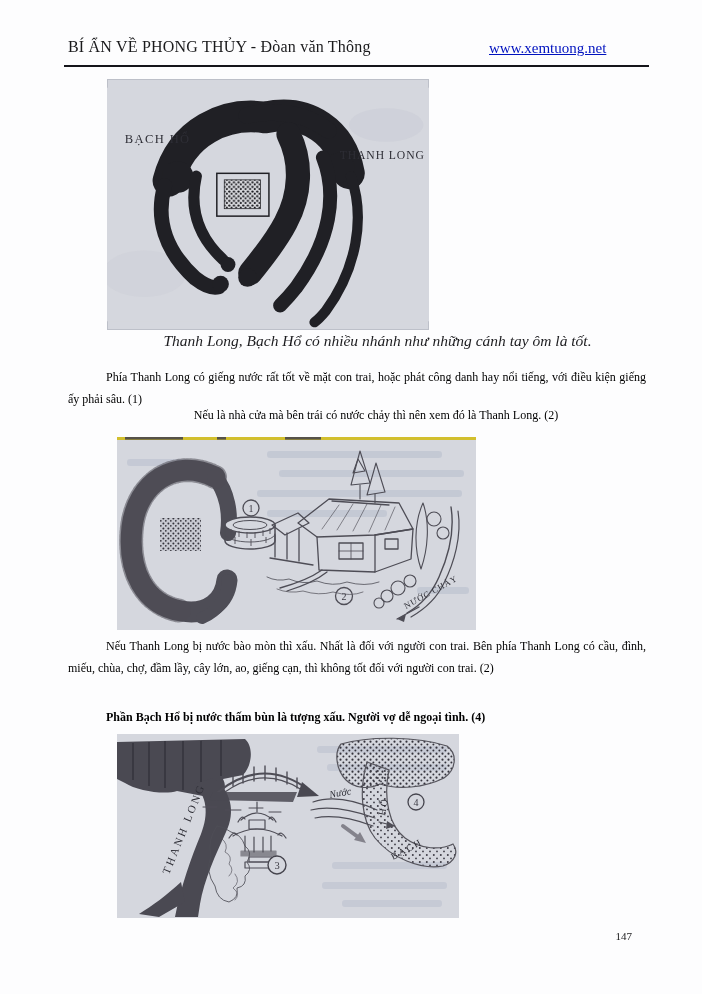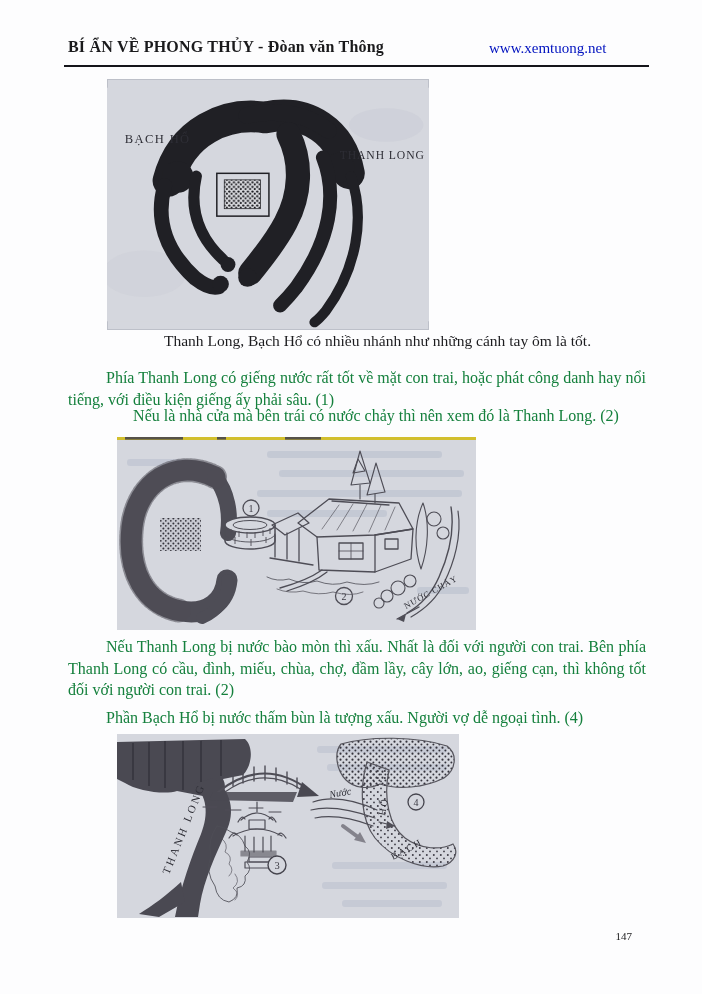--- a/index.html
+++ b/index.html
@@ -6,45 +6,45 @@
   body{
     width:702px;height:994px;position:relative;
     background:#fdfdfe;
     font-family:"Liberation Serif","DejaVu Serif",serif;
     color:#1a1a1c;
     overflow:hidden;
   }
   .abs{position:absolute;}
   .header-title{
     top:38px;left:68px;width:420px;
-    font-size:16px;font-weight:bold;letter-spacing:.2px;
+    font-size:16px;font-weight:normal;letter-spacing:.2px;
   }
   .site-link{
     top:40px;left:489px;width:160px;
-    font-size:15px;color:#0012bf;cursor:pointer;
+    font-size:15px;color:#0012bf;text-decoration:underline;cursor:pointer;
   }
   .rule{top:65px;left:64px;width:585px;height:2px;background:#15151a;}
   figure{margin:0;padding:0;background:#d5d7de;box-shadow:0 0 0 1px rgba(120,125,140,.25) inset;}
   .fig1{left:107px;top:79px;width:322px;height:251px;}
   .fig2{left:117px;top:437px;width:359px;height:193px;}
   .fig3{left:117px;top:734px;width:342px;height:184px;}
   figure svg{display:block;width:100%;height:100%;}
   .caption{
     top:332px;left:80px;width:595px;
-    text-align:center;font-size:15.5px;color:#1c1c1f;
+    text-align:center;font-style:italic;font-size:15.5px;color:#1c1c1f;
   }
   .body-p{
     left:68px;width:578px;margin:0;
-    font-size:16px;line-height:21.5px;
-    text-align:justify;text-indent:38px;color:#15803d;
+    font-size:12px;line-height:21.5px;
+    text-align:justify;text-indent:38px;color:#000000;
   }
   .p1{top:367px;}
   .p2{top:405px;text-align:center;}
   .p3{top:636px;}
-  .p4{top:707px;text-align:left;}
+  .p4{top:707px;text-align:left;font-weight:bold;}
   .pageno{top:930px;left:582px;width:50px;text-align:right;font-size:11px;}
   
   .scan-label{font-family:"Liberation Serif","DejaVu Serif",serif;fill:#2e2e36;}
   .pencil{stroke:#4e4d56;fill:none;stroke-linecap:round;stroke-linejoin:round;}
   .ink{stroke:#202025;fill:none;stroke-linecap:round;stroke-linejoin:round;}
 </style>
 </head>
 <body>
 
 <div class="abs header-title">BÍ ẨN VỀ PHONG THỦY  - Đòan văn Thông</div>

